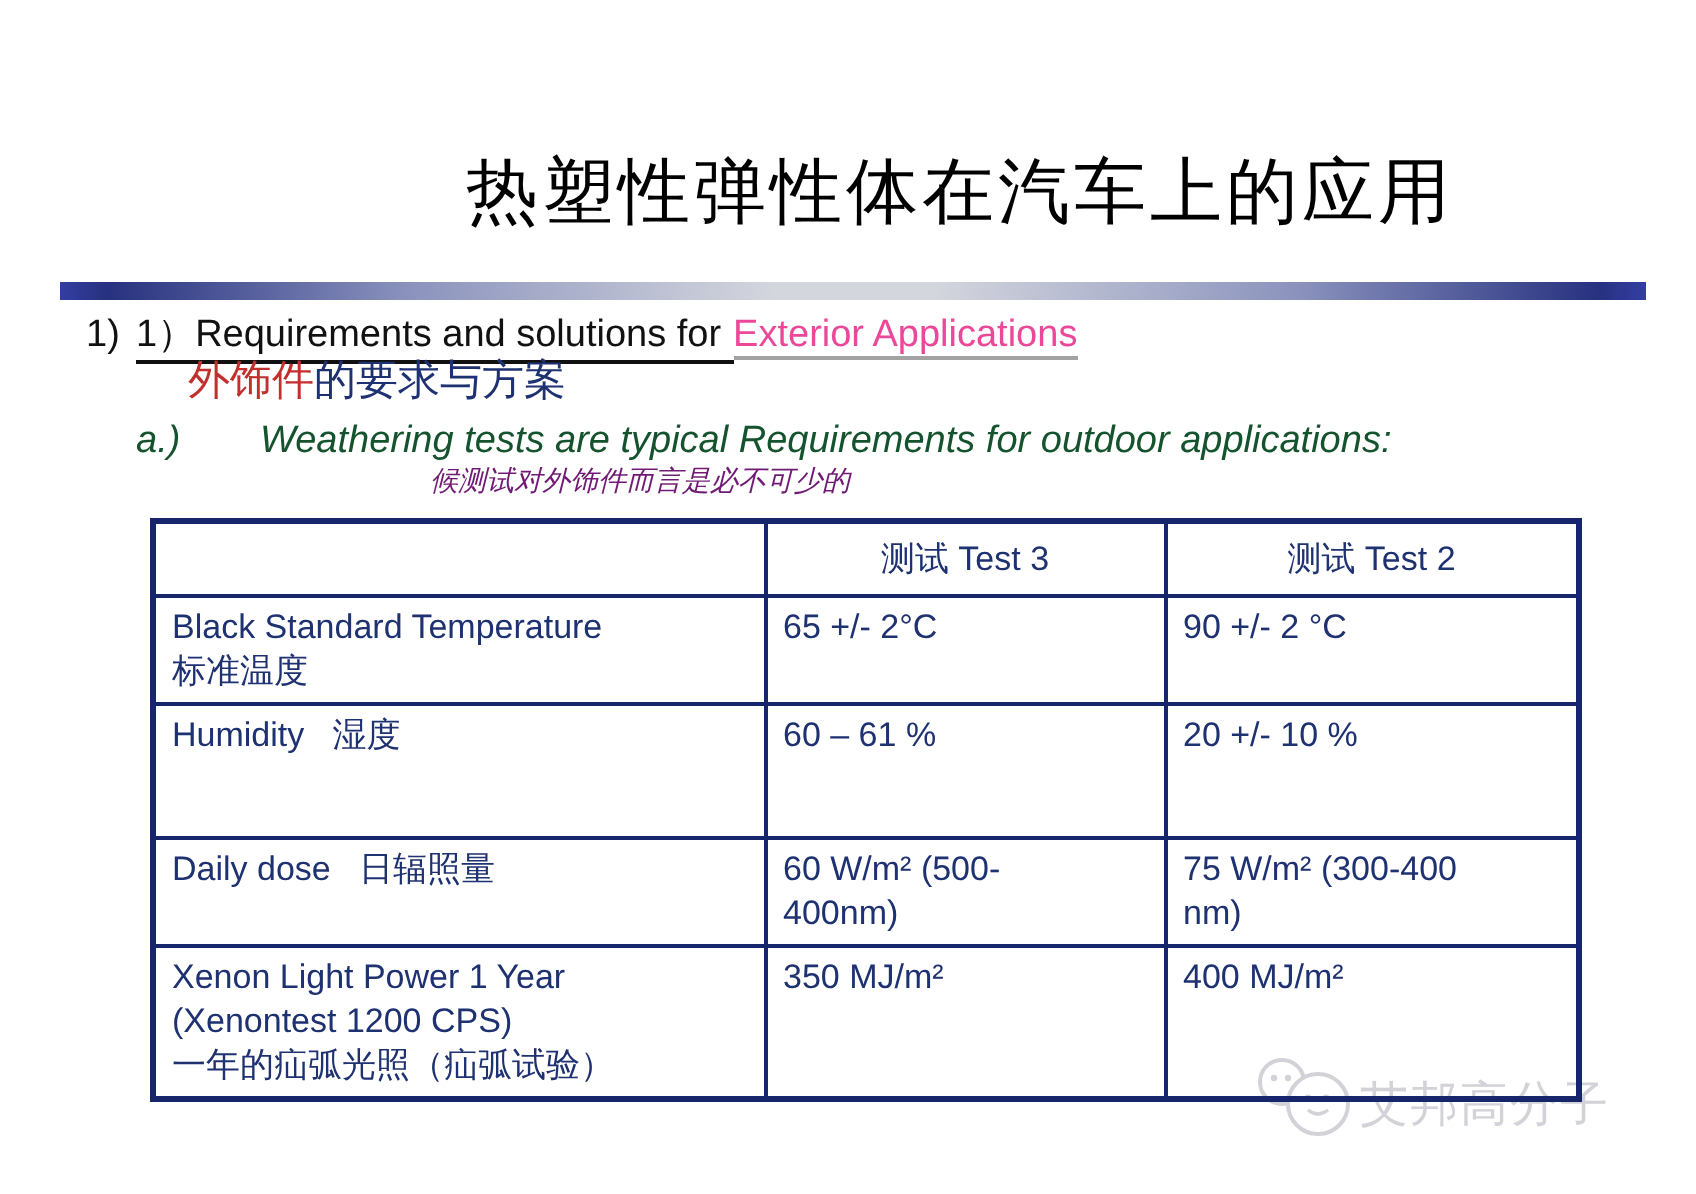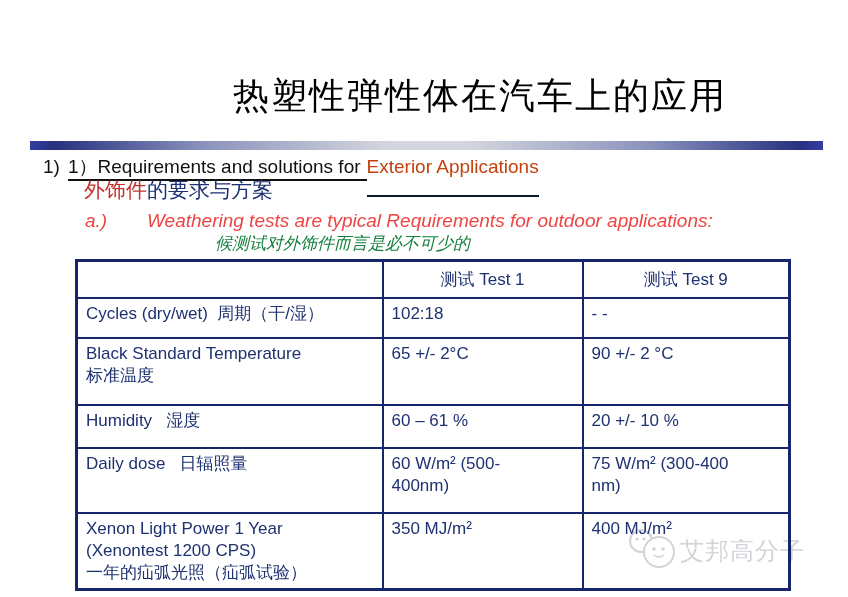--- a/index.html
+++ b/index.html
@@ -14,35 +14,35 @@
   }
   .rule-bar{
     position:absolute;left:30px;top:141px;width:793px;height:9px;
     background:linear-gradient(90deg,#343ea2 0%,#27317f 3%,#8b93bd 22%,#d4d6dd 45%,#d4d6dd 55%,#8b93bd 78%,#27317f 97%,#343ea2 100%);
   }
   .heading-line{
     position:absolute;left:43px;top:154px;font-size:19px;color:#111111;white-space:nowrap;
   }
   .heading-marker{display:inline-block;width:25px;}
   .u-black{border-bottom:2px solid #111111;padding-bottom:2px;padding-right:6px;}
-  .u-red{border-bottom:2px solid #0f172a;padding-bottom:18px;color:#c2410c;}
+  .u-red{border-bottom:2px solid #a3a3a3;padding-bottom:0;color:#ec4899;}
   .heading-sub{
-    position:absolute;left:84px;top:176px;font-size:21px;white-space:nowrap;
+    position:absolute;left:94px;top:176px;font-size:21px;white-space:nowrap;
     font-family:"DejaVu Serif","Liberation Serif",serif;
   }
   .heading-sub .red{color:#c0302c;}
   .heading-sub .navy{color:#1e3170;}
   .sub-en{
-    position:absolute;left:85px;top:210px;font-size:19px;font-style:italic;
-    color:#ef4444;white-space:nowrap;
+    position:absolute;left:68px;top:210px;font-size:19px;font-style:italic;
+    color:#14532d;white-space:nowrap;
   }
   .sub-en .a-marker{display:inline-block;width:62px;font-style:italic;}
   .sub-cn{
-    position:absolute;left:215px;top:232px;font-size:17px;font-style:italic;
-    color:#15803d;white-space:nowrap;
+    position:absolute;left:215px;top:232px;font-size:14px;font-style:italic;
+    color:#701a75;white-space:nowrap;
     font-family:"DejaVu Serif","Liberation Serif",serif;
   }
   .watermark{
     position:absolute;left:626px;top:527px;display:flex;align-items:center;
     color:#d2d2d8;z-index:1;
   }
   .watermark-text{
     font-size:24px;letter-spacing:1px;white-space:nowrap;
     font-family:"DejaVu Serif","Liberation Serif",serif;
   }
@@ -109,30 +109,25 @@
 
   <table class="weathering">
     <colgroup>
         <col style="width:306px">
         <col style="width:200px">
         <col style="width:207px">
       </colgroup>
     <thead>
         <tr>
           <th></th>
-          <th>测试 Test 1</th>
-          <th>测试 Test 9</th>
+          <th>测试 Test 3</th>
+          <th>测试 Test 2</th>
         </tr>
       </thead>
     <tbody>
-        <tr>
-          <td>Cycles (dry/wet)  周期（干/湿）</td>
-          <td>102:18</td>
-          <td>- -</td>
-        </tr>
         <tr>
           <td>Black Standard Temperature
 标准温度</td>
           <td>65 +/- 2°C</td>
           <td>90 +/- 2 °C</td>
         </tr>
         <tr>
           <td>Humidity   湿度</td>
           <td>60 – 61 %</td>
           <td>20 +/- 10 %</td>

